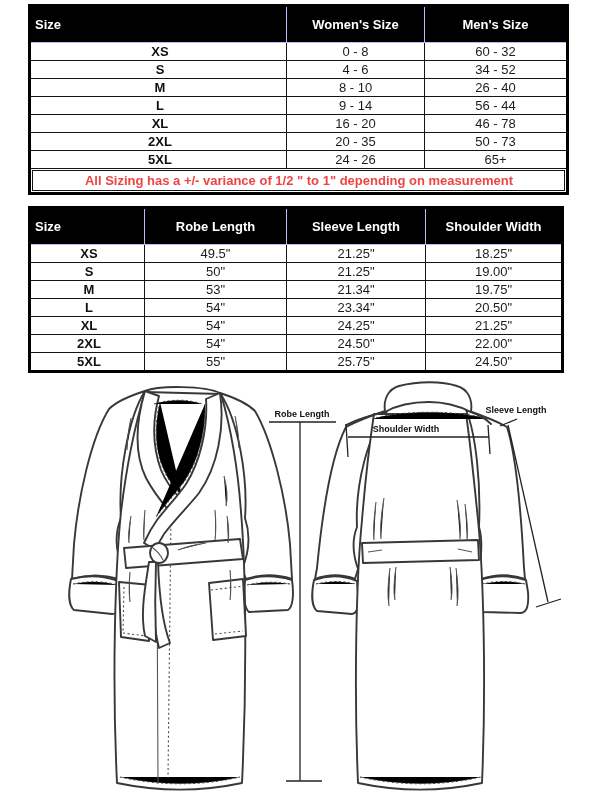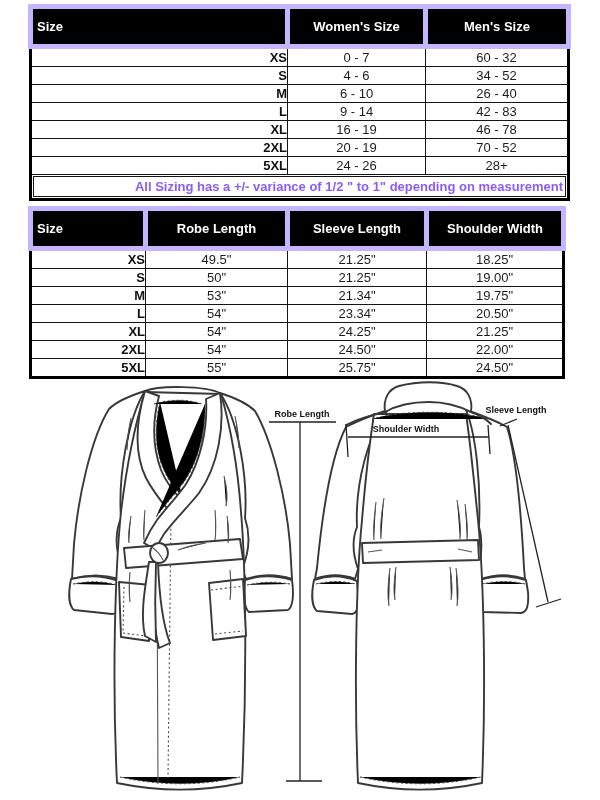--- a/index.html
+++ b/index.html
@@ -3,28 +3,28 @@
 <meta charset="utf-8">
 <style>
   html,body{margin:0;padding:0;}
   body{
     width:600px;height:800px;background:#ffffff;position:relative;
     font-family:"Liberation Sans", sans-serif;overflow:hidden;
   }
   .tbl{position:absolute;border:3px solid #000;border-collapse:collapse;
        table-layout:fixed;background:#fff;}
   .tbl th{background:#000;color:#fff;font-weight:bold;font-size:13px;
-          height:35px;border:5px solid #c4b5fd;padding:0;text-align:center;}
+          height:35px;border:1px solid #c4b5fd;padding:0;text-align:center;}
   .tbl th.left{text-align:left;padding-left:4px;}
   .tbl td{border:1.6px solid #141414;font-size:13px;height:17px;color:#1c1c1c;
           text-align:center;padding:0;vertical-align:middle;}
-  .tbl td.sz{text-align:right;padding-left:3px;font-weight:bold;color:#111;}
+  .tbl td.sz{text-align:center;padding-left:3px;font-weight:bold;color:#111;}
   .note-cell{padding:1px !important;border:1.6px solid #141414;}
   .note-inner{border:1.6px solid #141414;font-weight:bold;font-size:13px;
-              color:#8b5cf6;text-align:right;padding:2px 2px 2px 3px;}
+              color:#ef4444;text-align:center;padding:2px 2px 2px 3px;}
   #diagram{position:absolute;left:0;top:380px;width:600px;height:420px;}
   .sketch{stroke:#383838;fill:none;stroke-linecap:round;stroke-linejoin:round;}
   .main{stroke-width:1.9;}
   .thin{stroke-width:1.1;stroke:#555;}
   .dot{stroke-width:1.1;stroke:#4a4a4a;stroke-dasharray:2 2.6;}
   .fillw{fill:#ffffff;}
   .meas{stroke:#222;stroke-width:1.3;}
   .mlabel{font-family:"Liberation Sans",sans-serif;font-weight:bold;
           font-size:9px;fill:#111;}
 </style>
@@ -40,52 +40,52 @@
   <thead>
     <tr>
       <th class="left">Size</th>
       <th>Women's Size</th>
       <th>Men's Size</th>
     </tr>
   </thead>
   <tbody>
     <tr>
       <td class="sz">XS</td>
-      <td>0 - 7</td>
+      <td>0 - 8</td>
       <td>60 - 32</td>
     </tr>
     <tr>
       <td class="sz">S</td>
       <td>4 - 6</td>
       <td>34 - 52</td>
     </tr>
     <tr>
       <td class="sz">M</td>
-      <td>6 - 10</td>
+      <td>8 - 10</td>
       <td>26 - 40</td>
     </tr>
     <tr>
       <td class="sz">L</td>
       <td>9 - 14</td>
-      <td>42 - 83</td>
+      <td>56 - 44</td>
     </tr>
     <tr>
       <td class="sz">XL</td>
-      <td>16 - 19</td>
+      <td>16 - 20</td>
       <td>46 - 78</td>
     </tr>
     <tr>
       <td class="sz">2XL</td>
-      <td>20 - 19</td>
-      <td>70 - 52</td>
+      <td>20 - 35</td>
+      <td>50 - 73</td>
     </tr>
     <tr>
       <td class="sz">5XL</td>
       <td>24 - 26</td>
-      <td>28+</td>
+      <td>65+</td>
     </tr>
     <tr>
       <td class="note-cell" colspan="3">
         <div class="note-inner">All Sizing has a +/- variance of  1/2 " to 1" depending on measurement</div>
       </td>
     </tr>
   </tbody>
 </table>
 
 <table class="tbl" style="left:28px;top:206px;width:533px;">

